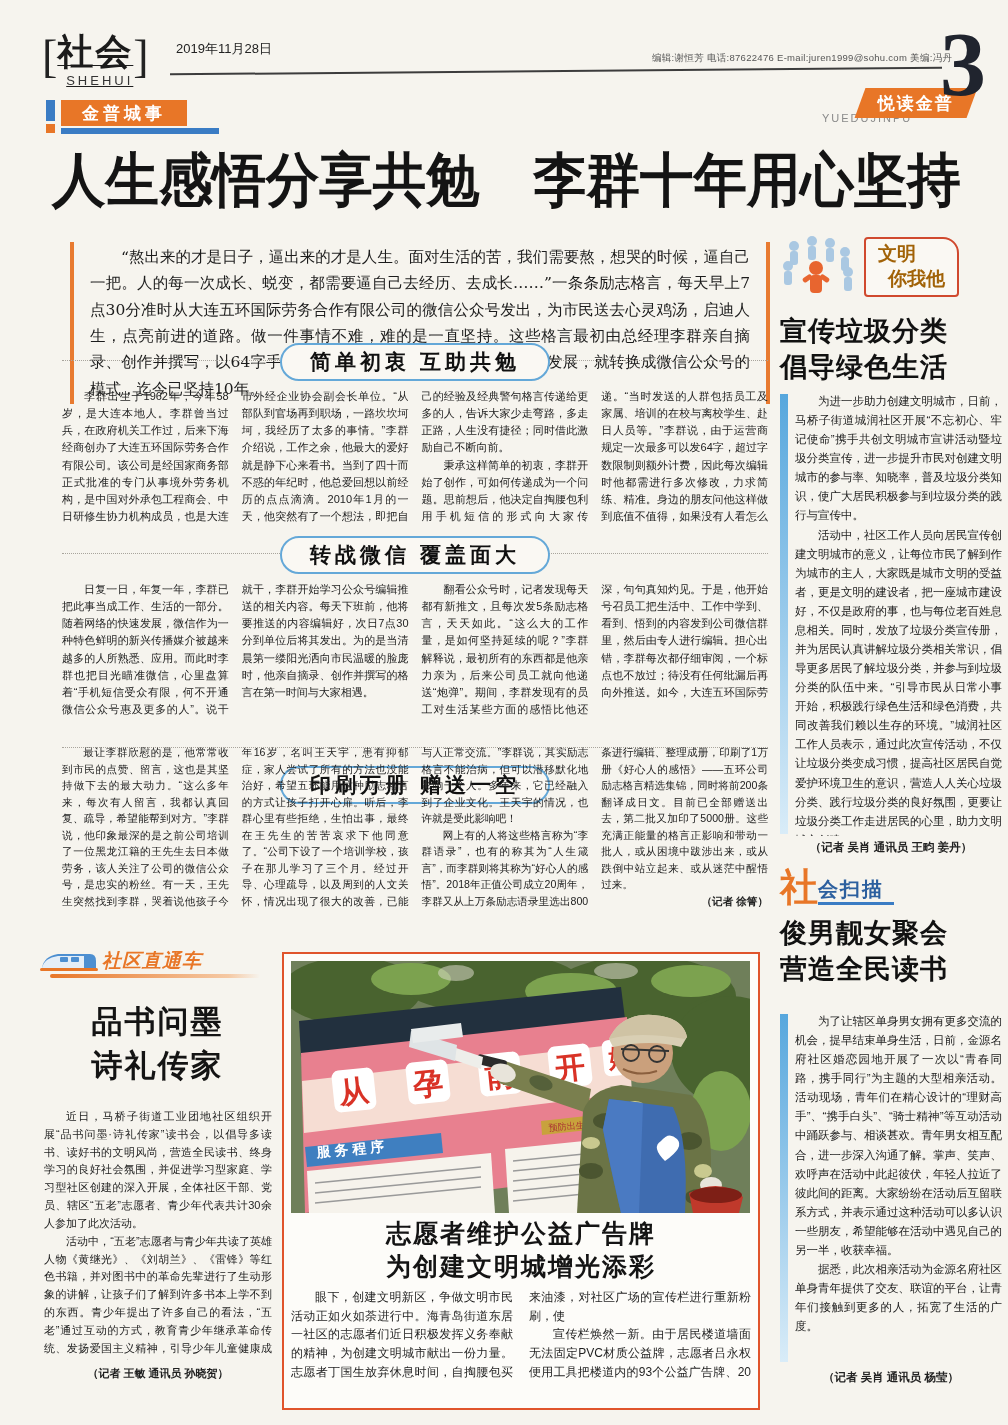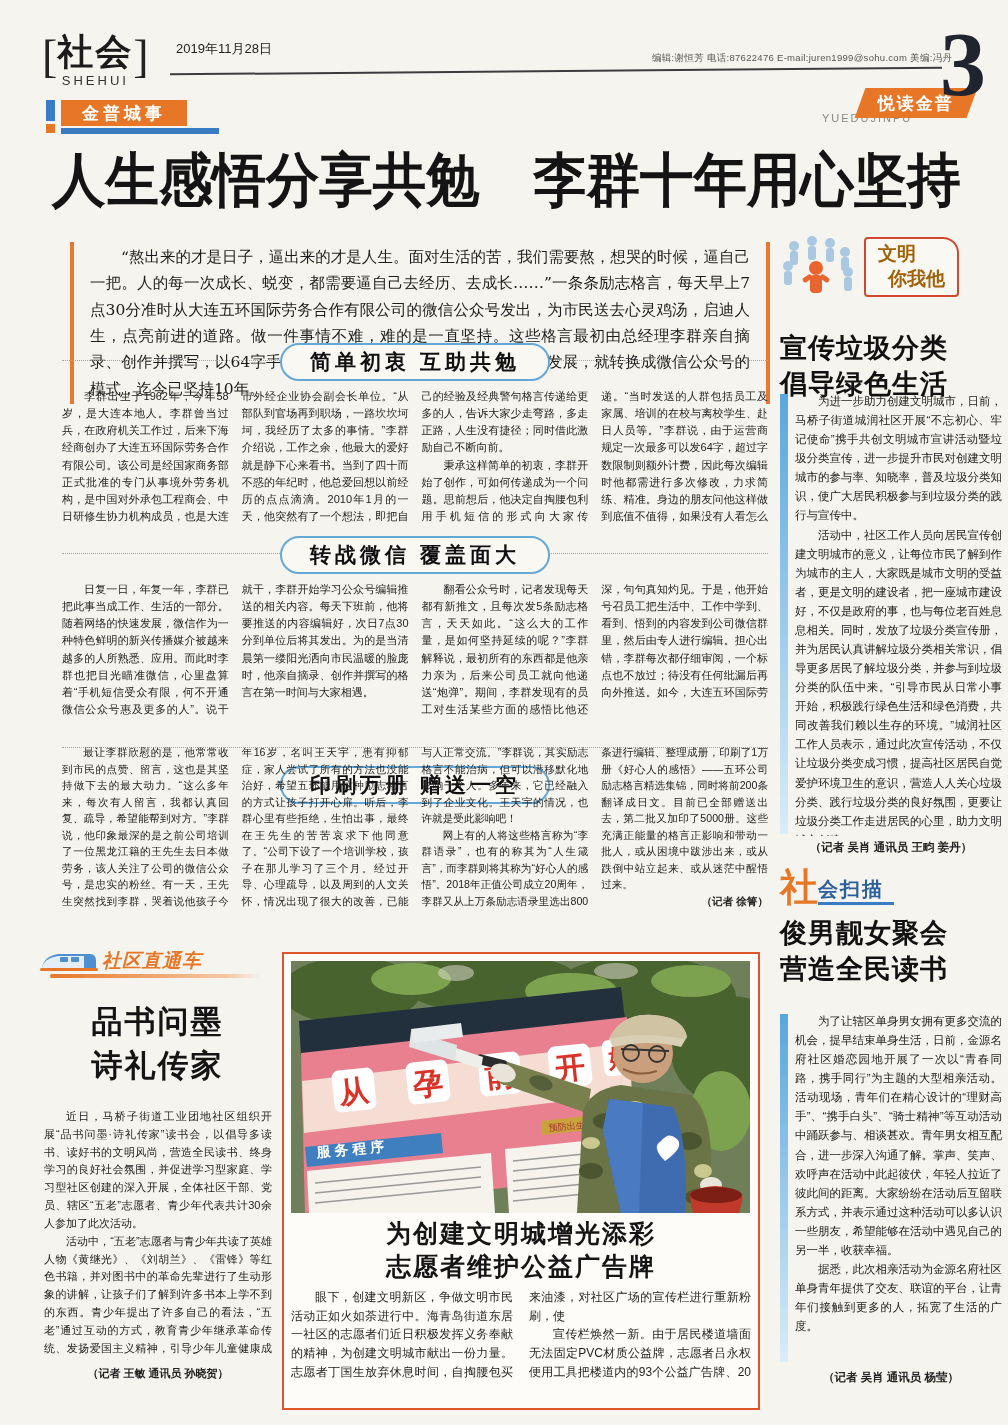--- a/index.html
+++ b/index.html
@@ -88,21 +88,21 @@
               text-align:justify;color:#1f1f1f;height:118px;overflow:hidden;}
   .photo-body p{margin:0;text-indent:2em;}
 </style>
 </head>
 <body>
 
 <div class="page">
 
   <div class="abs mast-left">
     <span class="bracket">[</span>
-    <span style="text-align:center;">
+    <span style="text-align:right;text-decoration:underline;">
       <span class="mast-cn">社会</span>
       <span class="mast-py" style="display:block;">SHEHUI</span>
     </span>
     <span class="bracket">]</span>
   </div>
   <div class="abs head-date">2019年11月28日</div>
   <div class="abs head-rule"></div>
   <div class="abs head-contact">编辑:谢恒芳  电话:87622476  E-mail:juren1999@sohu.com  美编:冯丹</div>
   <div class="abs yuedu-py">YUEDUJINPU</div>
   <div class="abs yuedu-box">
@@ -173,21 +173,21 @@
         <rect x="22" y="42" width="10" height="5" rx="2.5" transform="rotate(-35 27 44)"></rect>
         <rect x="40" y="42" width="10" height="5" rx="2.5" transform="rotate(35 45 44)"></rect>
       </g>
     </svg>
     <span class="civ-label">
       <span>文明</span>
       <span class="l2">你我他</span>
     </span>
   </div>
   <div class="abs side-headline" style="top:314px;">
-    <span style="display:block;margin-top:17px;">宣传垃圾分类</span>
+    <span style="display:block;">宣传垃圾分类</span>
     <span style="display:block;">倡导绿色生活</span>
   </div>
   <div class="abs side-body" style="top:392px;height:444px;">
     <p>为进一步助力创建文明城市，日前，马桥子街道城润社区开展“不忘初心、牢记使命”携手共创文明城市宣讲活动暨垃圾分类宣传，进一步提升市民对创建文明城市的参与率、知晓率，普及垃圾分类知识，使广大居民积极参与到垃圾分类的践行与宣传中。</p>
     <p>活动中，社区工作人员向居民宣传创建文明城市的意义，让每位市民了解到作为城市的主人，大家既是城市文明的受益者，更是文明的建设者，把一座城市建设好，不仅是政府的事，也与每位老百姓息息相关。同时，发放了垃圾分类宣传册，并为居民认真讲解垃圾分类相关常识，倡导更多居民了解垃圾分类，并参与到垃圾分类的队伍中来。“引导市民从日常小事开始，积极践行绿色生活和绿色消费，共同改善我们赖以生存的环境。”城润社区工作人员表示，通过此次宣传活动，不仅让垃圾分类变成习惯，提高社区居民自觉爱护环境卫生的意识，营造人人关心垃圾分类、践行垃圾分类的良好氛围，更要让垃圾分类工作走进居民的心里，助力文明城市创建。</p>
   </div>
   <div class="abs side-byline" style="top:840px;">（记者 吴肖 通讯员 王畇 姜丹）</div>
 
   <div class="abs scan-badge">
     <span class="scan-big">社</span>
@@ -320,22 +320,22 @@
 
         <ellipse cx="420" cy="224" rx="11" ry="8" fill="#e8e4da"></ellipse>
         <path d="M398 232 Q430 216 452 236 L448 252 L402 252 Z" fill="#c0392b"></path>
         <ellipse cx="425" cy="234" rx="26" ry="8" fill="#7e1f16"></ellipse>
       </g>
 
       <polygon points="120,68 170,62 172,76 122,82" fill="#e9ecec"></polygon>
     </svg>
 
     <div class="photo-head">
+      <span style="display:block;">志愿者维护公益广告牌</span>
       <span style="display:block;">为创建文明城增光添彩</span>
-      <span style="display:block;">志愿者维护公益广告牌</span>
     </div>
     <div class="photo-body">
       <p>眼下，创建文明新区，争做文明市民活动正如火如荼进行中。海青岛街道东居一社区的志愿者们近日积极发挥义务奉献的精神，为创建文明城市献出一份力量。志愿者丁国生放弃休息时间，自掏腰包买来油漆，对社区广场的宣传栏进行重新粉刷，使</p>
       <p>宣传栏焕然一新。由于居民楼道墙面无法固定PVC材质公益牌，志愿者吕永权便用工具把楼道内的93个公益广告牌、20块宣传板进行了加固维护。他们这种无私奉献的精神，受到辖区居民的一致称赞。</p>
 
     </div>
   </div>
 
 </div>
 

